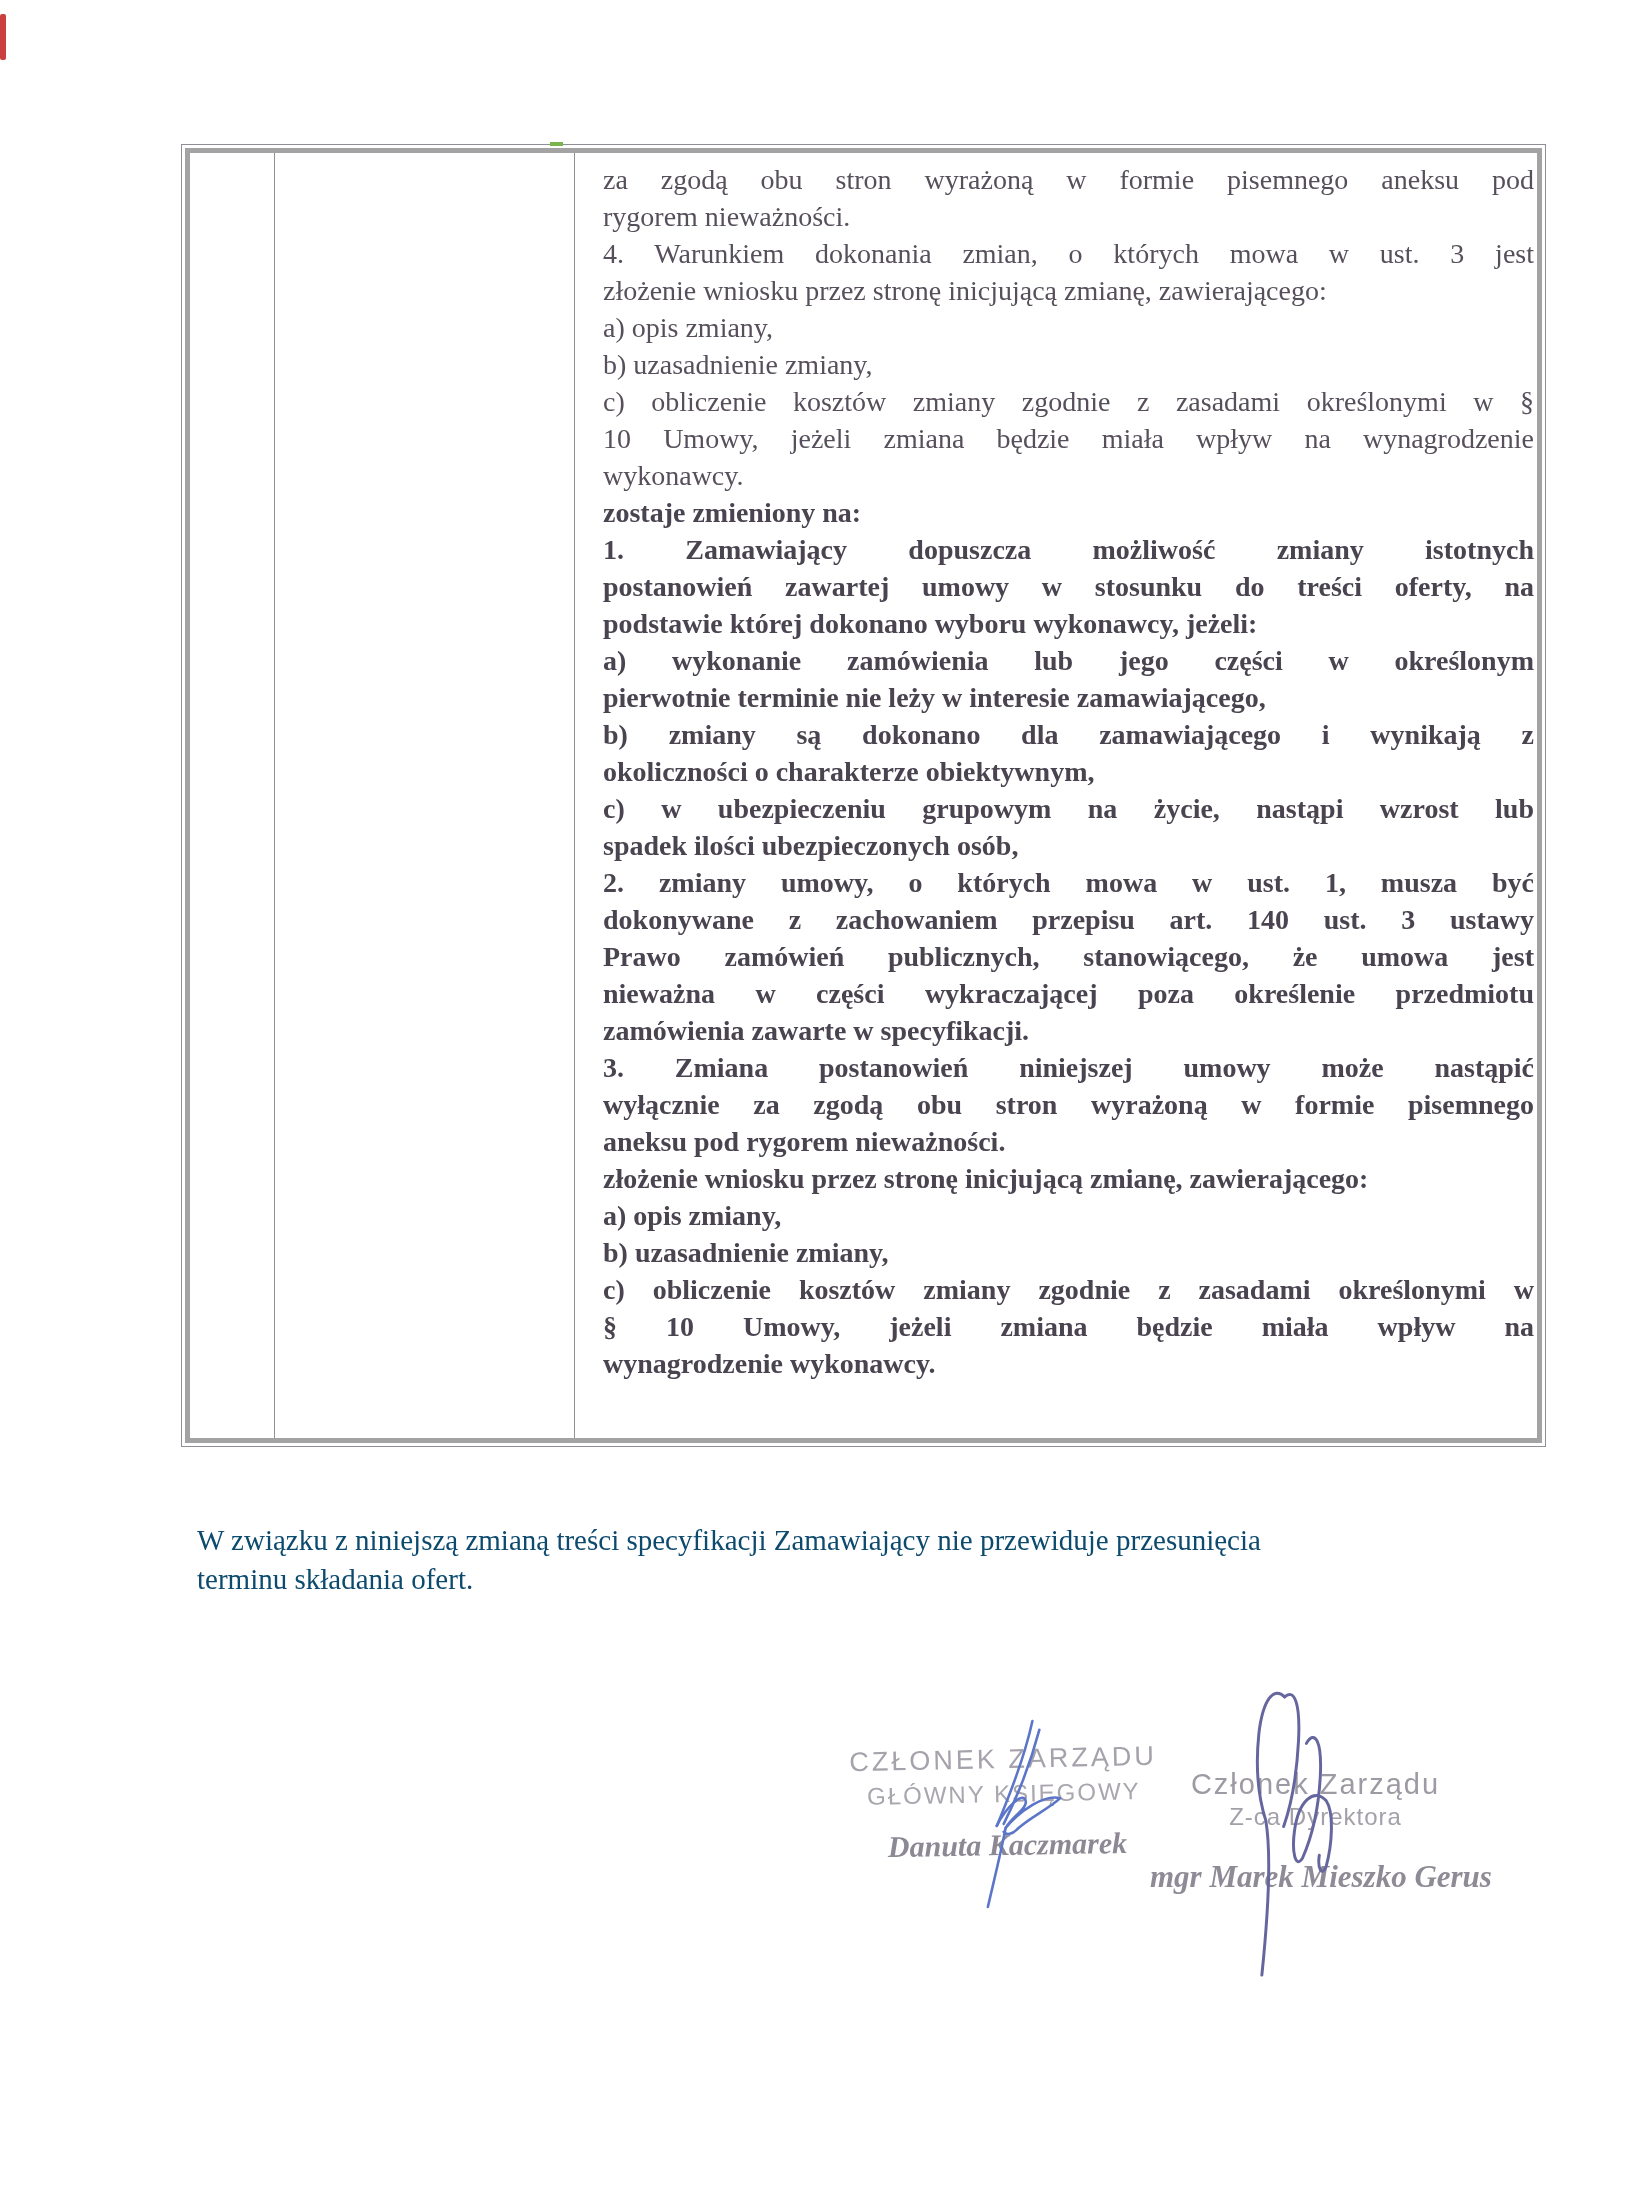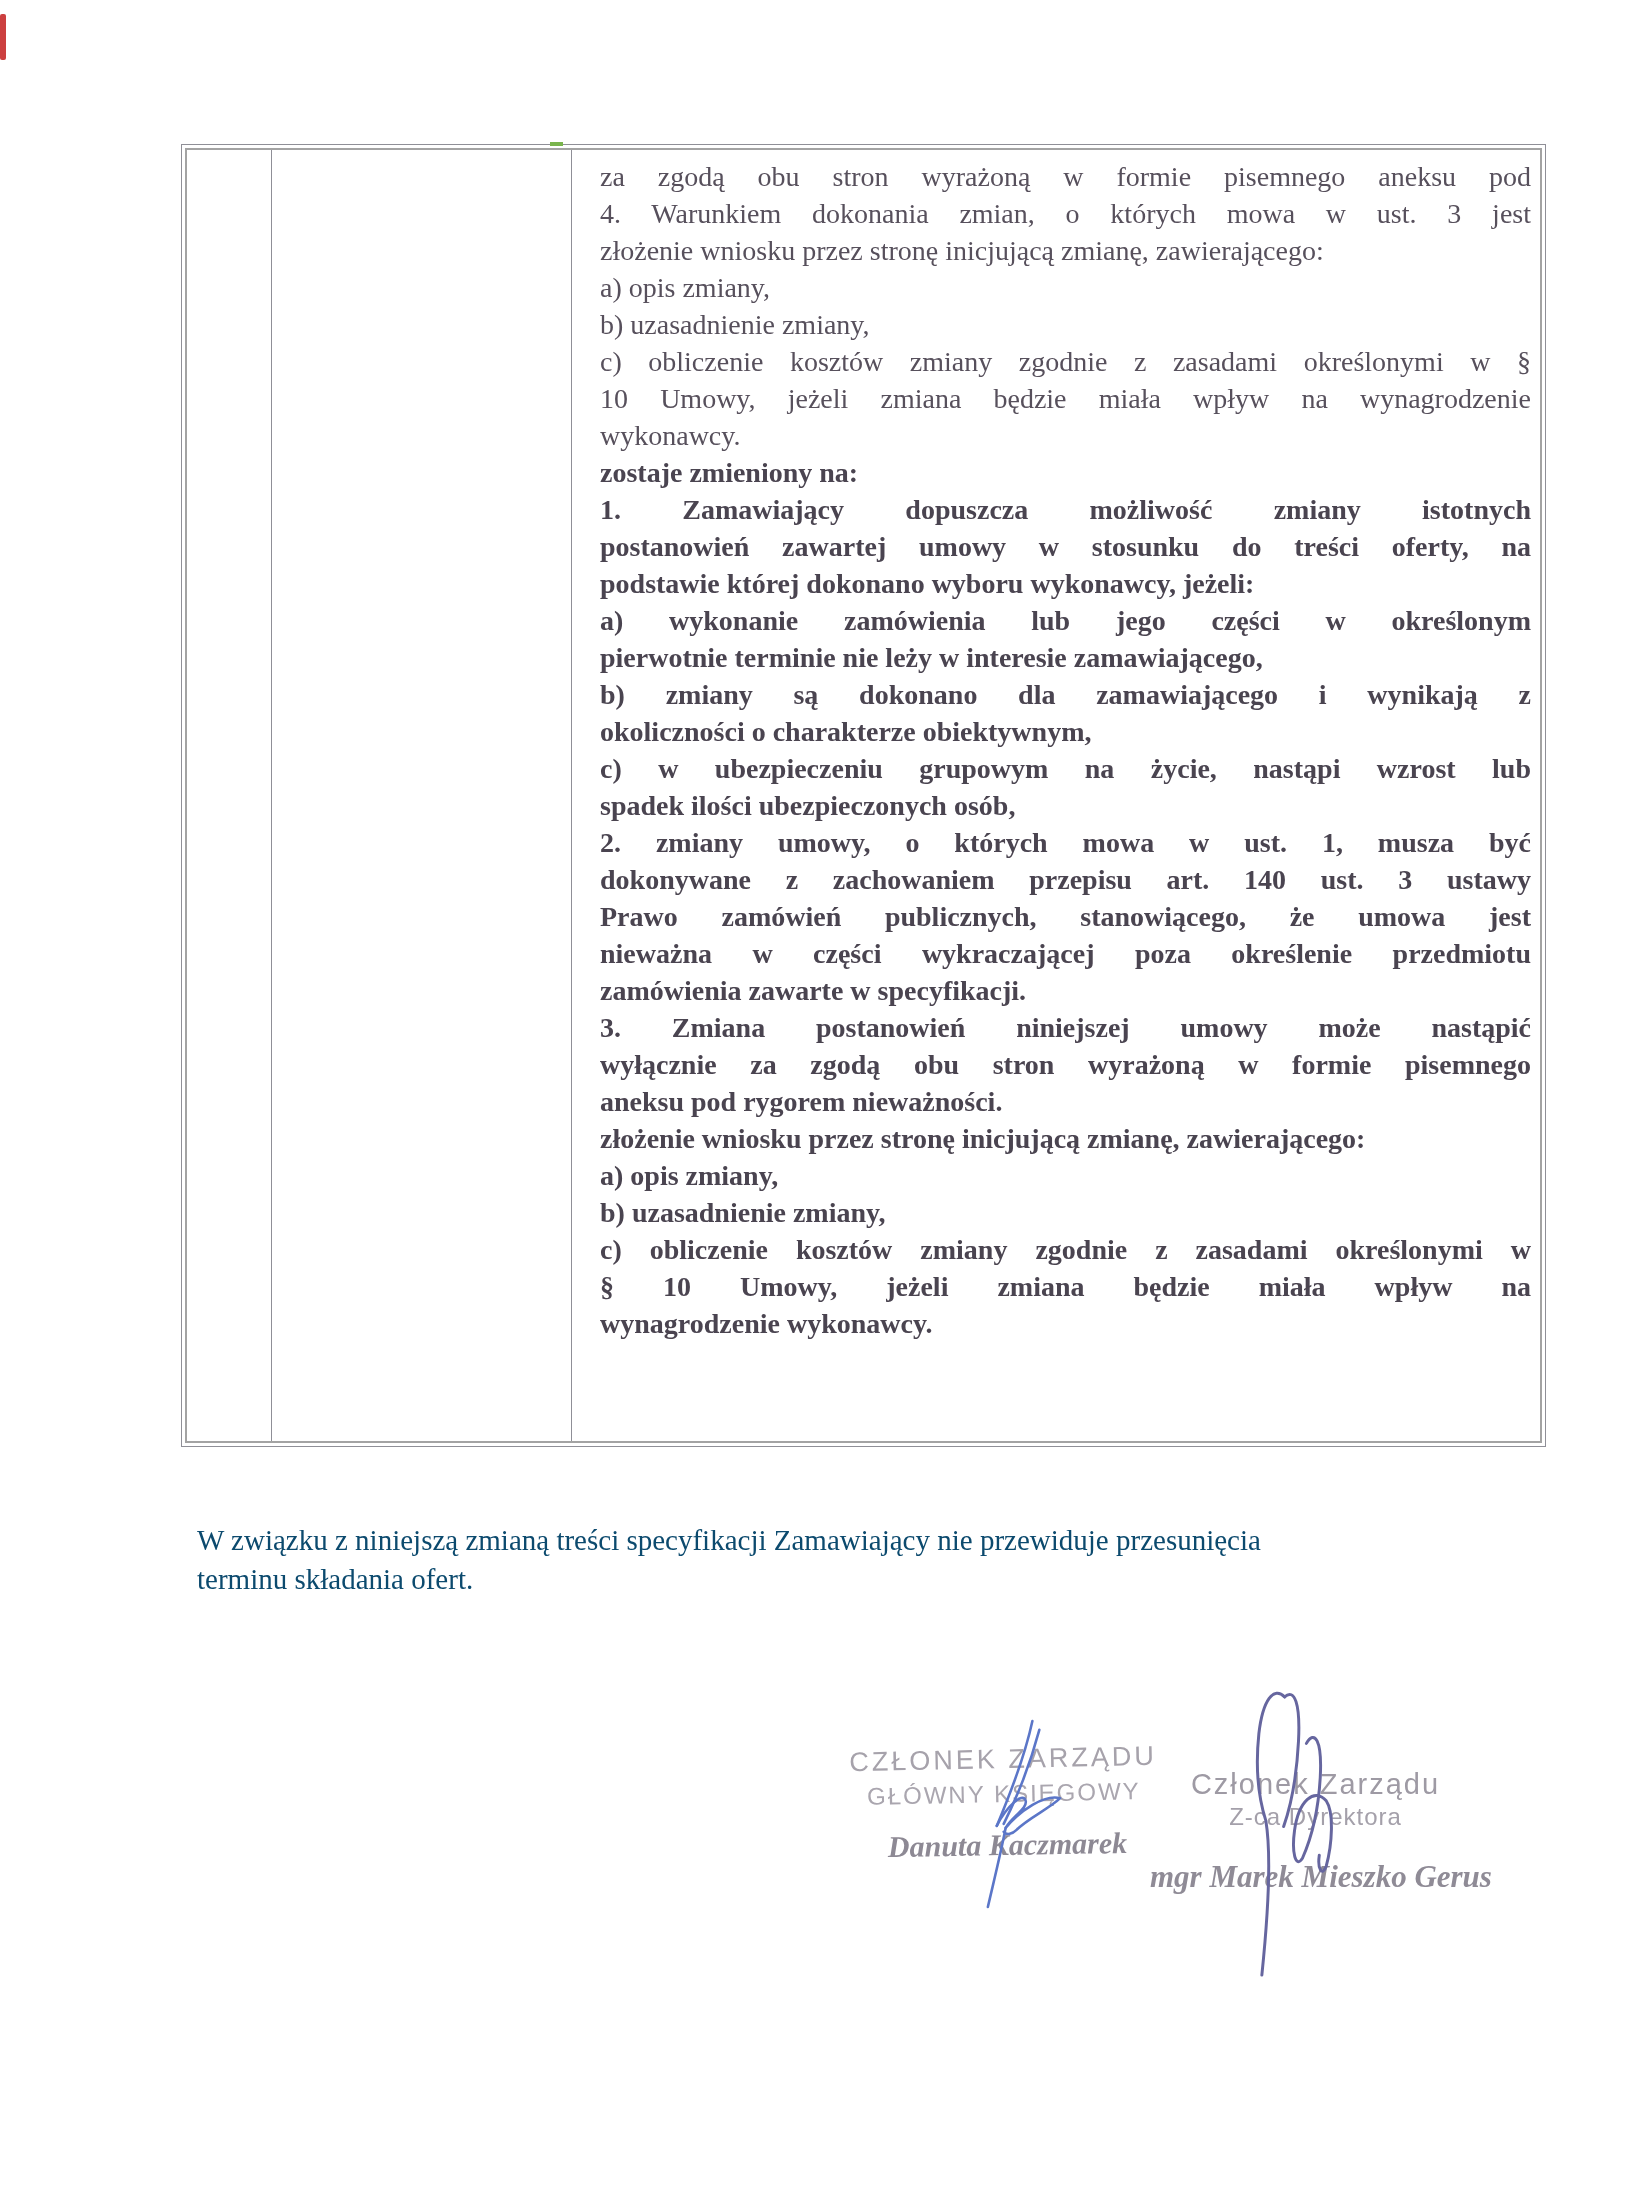--- a/index.html
+++ b/index.html
@@ -13,21 +13,21 @@
   .red-mark   { position:absolute; left:0; top:14px; width:6px; height:46px; background:#cc3f3f; border-radius:2px; }
   .green-artifact { position:absolute; left:550px; top:142px; width:13px; height:4px; background:#79b44c; }
 
   
   .table-outer {
     position:absolute; left:181px; top:144px; width:1365px; height:1303px;
     border:1px solid #8f8f97; padding:3px; box-sizing:border-box;
   }
   .table-inner {
     position:relative; width:100%; height:100%;
-    border:2px solid #a3a3a3; box-sizing:border-box;
+    border:5px solid #a3a3a3; box-sizing:border-box;
   }
   .vline { position:absolute; top:0; bottom:0; width:1px; background:#8f8f97; }
   .vline.col1 { left:84px; }
   .vline.col2 { left:384px; }
 
   .cell-text {
     position:absolute; left:413px; top:8px; width:931px;
     font-size:28px; line-height:37px; color:#57505c;
   }
   .line { text-align:justify; text-align-last:justify; }
@@ -76,20 +76,21 @@
 <div class="page">
 
   <div class="red-mark"></div>
 
   <div class="table-outer">
     <div class="table-inner">
       <div class="vline col1"></div>
       <div class="vline col2"></div>
       <div class="cell-text" id="cell-lines">
           <div class="line">za zgodą obu stron wyrażoną w formie pisemnego aneksu pod</div>
+          <div class="line eop">rygorem nieważności.</div>
           <div class="line">4. Warunkiem dokonania zmian, o których mowa w ust. 3 jest</div>
           <div class="line eop">złożenie wniosku przez stronę inicjującą zmianę, zawierającego:</div>
           <div class="line eop">a) opis zmiany,</div>
           <div class="line eop">b) uzasadnienie zmiany,</div>
           <div class="line">c) obliczenie kosztów zmiany zgodnie z zasadami określonymi w §</div>
           <div class="line">10 Umowy, jeżeli zmiana będzie miała wpływ na wynagrodzenie</div>
           <div class="line eop">wykonawcy.</div>
           <div class="line bold eop">zostaje zmieniony na:</div>
           <div class="line bold">1. Zamawiający dopuszcza możliwość zmiany istotnych</div>
           <div class="line bold">postanowień zawartej umowy w stosunku do treści oferty, na</div>

